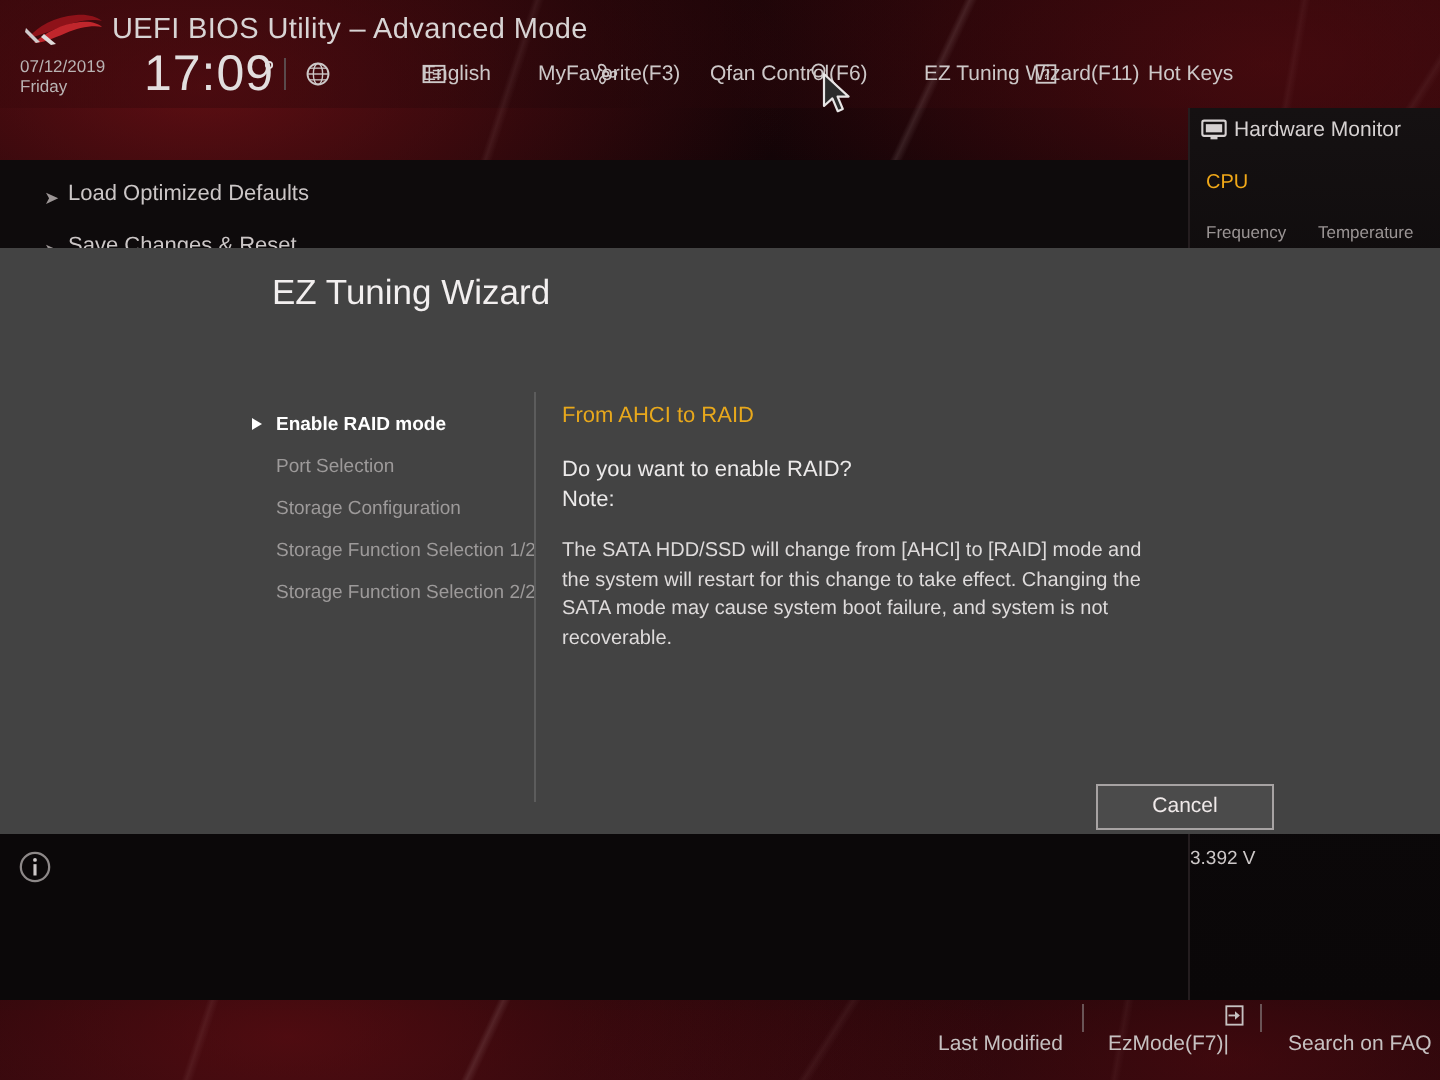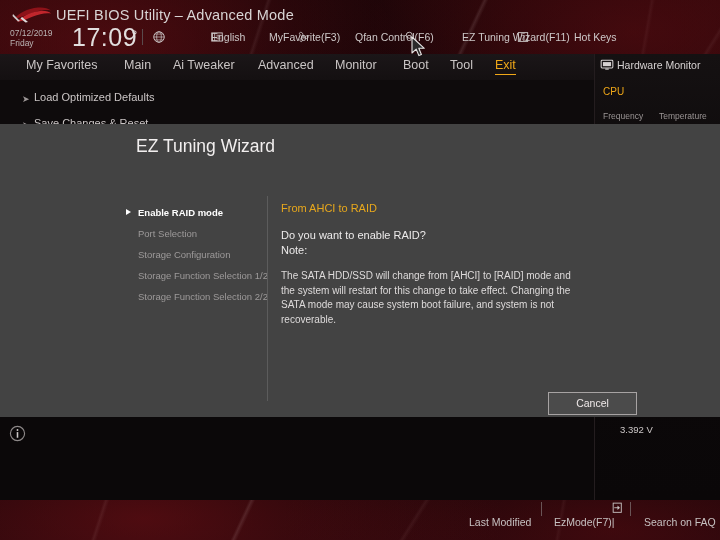--- a/index.html
+++ b/index.html
@@ -211,30 +211,20 @@
     </svg>
     <div class="hdr-item" style="left:420px">EZ Tuning Wizard(F11)</div>
 
     <svg class="hdr-ico" style="left:516px" viewBox="0 0 24 24">
       <rect x="4" y="4.5" width="16" height="15" fill="none" stroke="#cdc8c8" stroke-width="1.6"></rect>
       <text x="12" y="16.5" font-size="12" fill="#cdc8c8" text-anchor="middle" font-family="Liberation Sans, sans-serif">?</text>
     </svg>
     <div class="hdr-item" style="left:532px">Hot Keys</div>
   </div>
 
-  <div id="navbar">
-    <div class="tab" style="left:26px">My Favorites</div>
-    <div class="tab" style="left:124px">Main</div>
-    <div class="tab" style="left:173px">Ai Tweaker</div>
-    <div class="tab" style="left:258px">Advanced</div>
-    <div class="tab" style="left:335px">Monitor</div>
-    <div class="tab" style="left:403px">Boot</div>
-    <div class="tab" style="left:450px">Tool</div>
-    <div class="tab active" style="left:495px">Exit</div>
-  </div>
 
   <div id="leftpane">
     <div class="menu-row" style="top:7px">
       <div class="menu-arrow">➤</div>
       <div class="menu-label">Load Optimized Defaults</div>
     </div>
     <div class="menu-row" style="top:33px">
       <div class="menu-arrow">➤</div>
       <div class="menu-label">Save Changes &amp; Reset</div>
     </div>
@@ -243,21 +233,21 @@
   <div id="hwmon">
     <svg class="hw-mon-ico" viewBox="0 0 24 20">
       <rect x="2" y="2" width="20" height="13" rx="1.5" fill="none" stroke="#d6d1d1" stroke-width="1.8"></rect>
       <rect x="5" y="5" width="14" height="7" fill="#d6d1d1"></rect>
       <rect x="9" y="16" width="6" height="2" fill="#d6d1d1"></rect>
     </svg>
     <div class="hw-title">Hardware Monitor</div>
     <div class="hw-group" style="top:32px">CPU</div>
     <div class="hw-colhead" style="left:8px; top:57px">Frequency</div>
     <div class="hw-colhead" style="left:64px; top:57px">Temperature</div>
-    <div class="hw-val" style="left:25px; top:370px">3.392 V</div>
+    <div class="hw-val" style="left:0; top:370px">3.392 V</div>
   </div>
 
   <div id="infobar">
     <svg class="info-ico" viewBox="0 0 24 24">
       <circle cx="12" cy="12" r="10" fill="none" stroke="#8d8888" stroke-width="1.6"></circle>
       <circle cx="12" cy="7" r="1.35" fill="#cdc8c8"></circle>
       <rect x="10.9" y="10" width="2.2" height="8" fill="#cdc8c8"></rect>
     </svg>
   </div>
 

